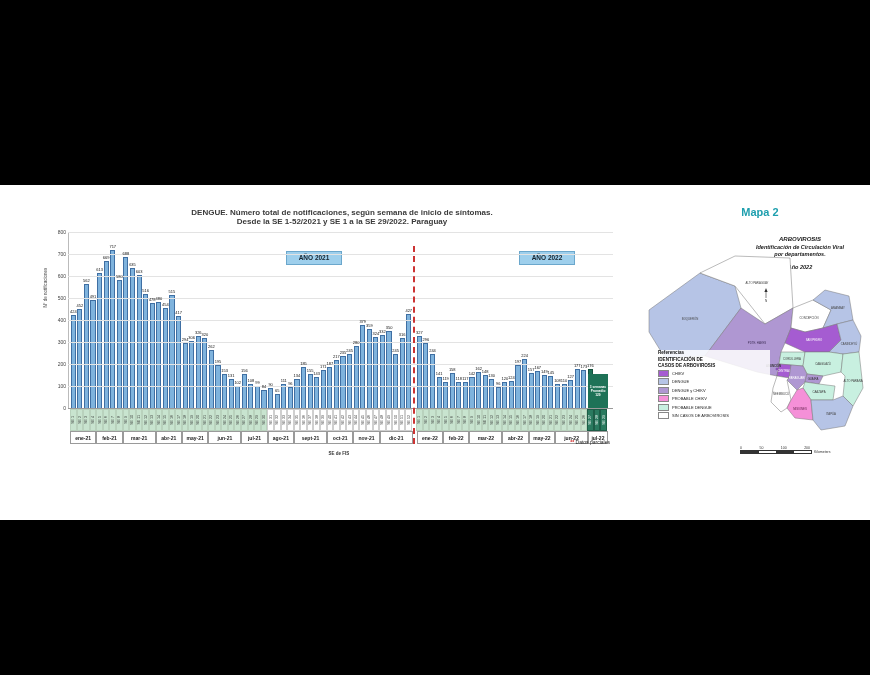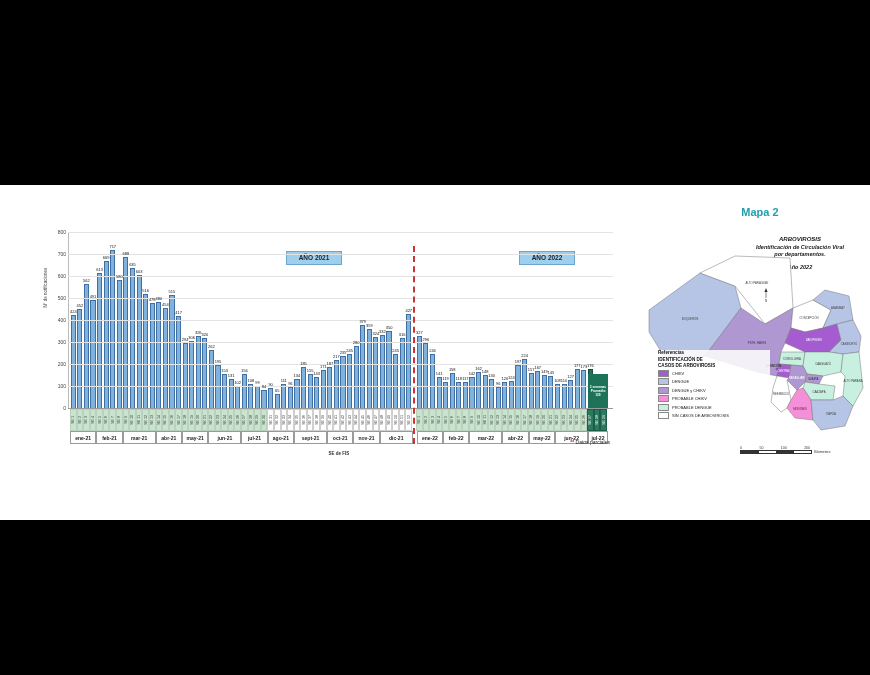--- a/index.html
+++ b/index.html
@@ -50,20 +50,22 @@
   #scalebar .bar1 div{flex:1;}
   #scalebar .k{position:absolute;left:74px;top:4px;white-space:nowrap;}
   svg text{font-family:"Liberation Sans", sans-serif;}
 </style>
 </head>
 <body>
 
 <div class="stage">
   <div class="band"></div>
 
+  <div class="abs ctitle" style="top:208px;">DENGUE. Número total de notificaciones, según semana de inicio de síntomas.</div>
+  <div class="abs ctitle" style="top:217px;">Desde la SE 1-52/2021 y SE 1 a la SE 29/2022. Paraguay</div>
 
   <div class="abs" id="ylabel">N° de notificaciones</div>
   <div id="grid"></div>
   <div class="abs" id="yaxisline"></div>
 
   <div class="abs" id="bars">
       <div class="slot" style="flex: 0 0 6.59259px;">
         <div class="bar" style="height: 93.28px;"></div>
         <div class="blabel" style="bottom: 94.28px;">424</div>
       </div>

